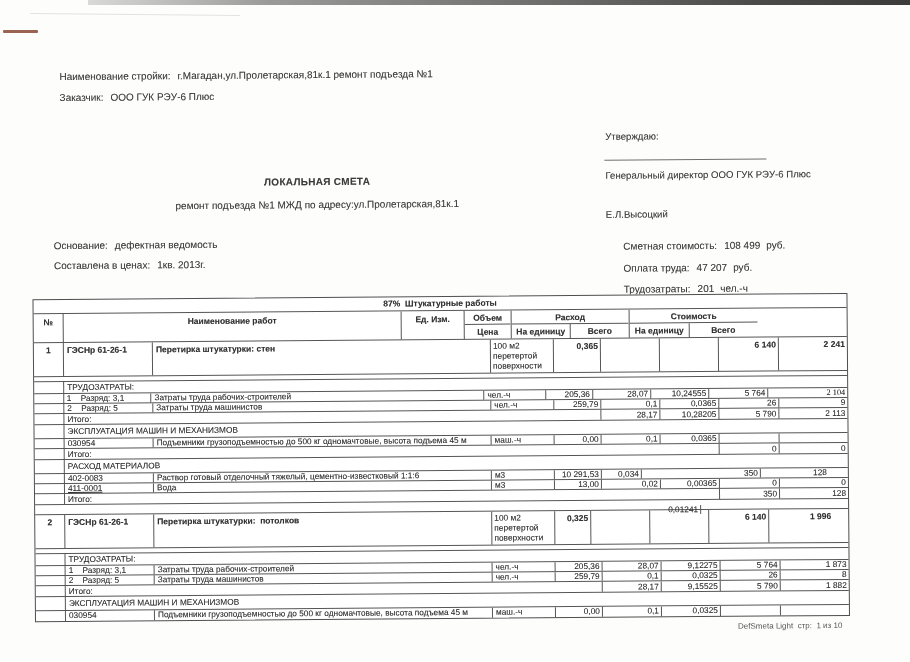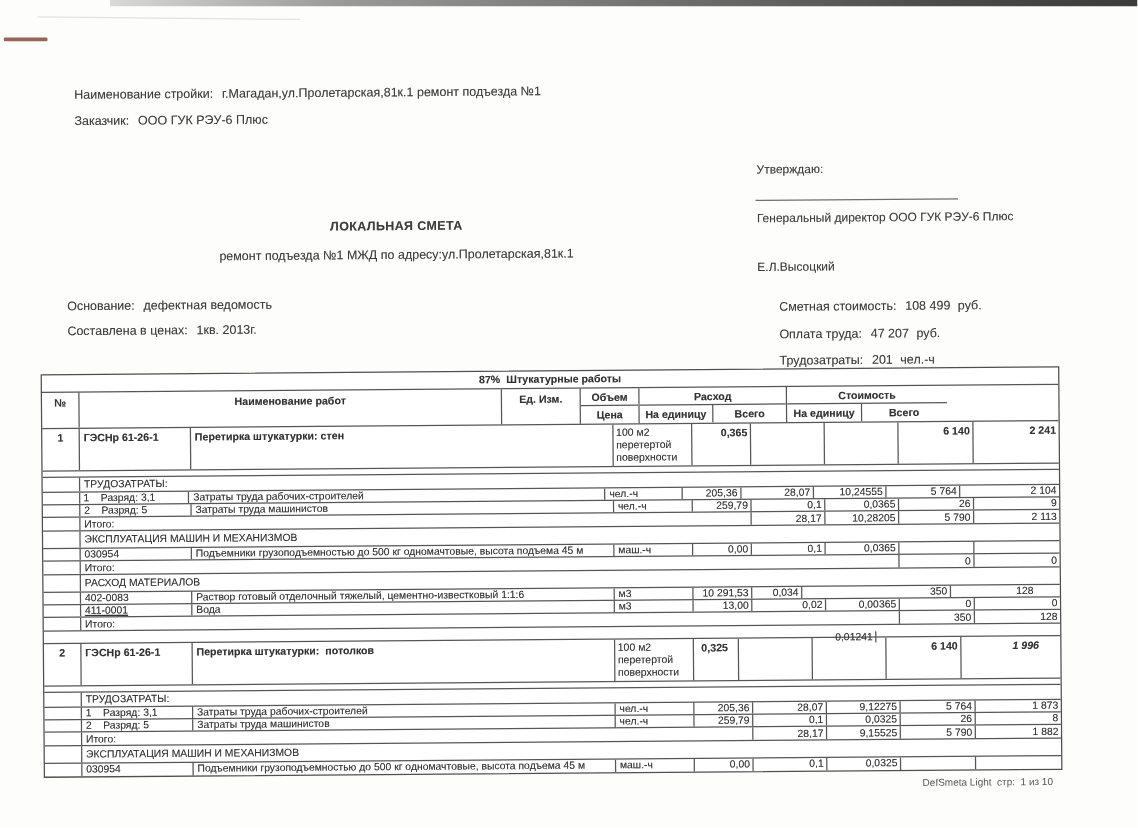--- a/index.html
+++ b/index.html
@@ -146,21 +146,21 @@
           </div>
           <div class="trow t-sub" style="height: 10px;">
             <div class="c " style="width: 30px;"></div>
             <div class="c pl" style="width: 89px;">1    Разряд: 3,1</div>
             <div class="c pl" style="width: 338px;">Затраты труда рабочих-строителей</div>
             <div class="c pl" style="width: 63px;">чел.-ч</div>
             <div class="c num" style="width: 47px;">205,36</div>
             <div class="c num" style="width: 59px;">28,07</div>
             <div class="c num" style="width: 59px;">10,24555</div>
             <div class="c num" style="width: 60px;">5 764</div>
-            <div class="c num last" style="width: 80px;">2 104</div>
+            <div class="c num last" style="width: 80px; font-family: Liberation Serif, serif;">2 104</div>
           </div>
           <div class="trow t-sub" style="height: 10px;">
             <div class="c " style="width: 30px;"></div>
             <div class="c pl" style="width: 89px;">2    Разряд: 5</div>
             <div class="c pl" style="width: 338px;">Затраты труда машинистов</div>
             <div class="c pl" style="width: 63px;">чел.-ч</div>
             <div class="c num" style="width: 47px;">259,79</div>
             <div class="c num" style="width: 59px;">0,1</div>
             <div class="c num" style="width: 59px;">0,0365</div>
             <div class="c num" style="width: 60px;">26</div>
@@ -228,25 +228,25 @@
             <div class="c num last" style="width: 68px;">128</div>
           </div>
           <div class="trow t-biggap" style="height: 10px;">
             <div class="c last" style="width: 813px;"></div>
           </div>
           <div class="trow t-item" style="height: 34px;">
             <div class="c ctr bold vt" style="width: 30px;">2</div>
             <div class="c pl bold vt" style="width: 89px;">ГЭСНр 61-26-1</div>
             <div class="c pl bold vt" style="width: 338px;">Перетирка штукатурки:  потолков</div>
             <div class="c unit" style="width: 63px;">100 м2 перетертой поверхности</div>
-            <div class="c num bold vt" style="width: 36px; text-align: center;">0,325</div>
+            <div class="c num bold vt" style="width: 36px;">0,325</div>
             <div class="c " style="width: 59px;"></div>
             <div class="c " style="width: 59px;"></div>
             <div class="c num bold vt" style="width: 60px;">6 140</div>
-            <div class="c num bold vt last" style="width: 64px; font-style: italic;">1 996</div>
+            <div class="c num bold vt last" style="width: 64px;">1 996</div>
           </div>
           <div class="trow t-gap" style="height: 5px;">
             <div class="c last" style="width: 813px;"></div>
           </div>
           <div class="trow t-band" style="height: 12px;">
             <div class="c " style="width: 30px;"></div>
             <div class="c pl last" style="width: 783px;">ТРУДОЗАТРАТЫ:</div>
           </div>
           <div class="trow t-sub" style="height: 10px;">
             <div class="c " style="width: 30px;"></div>

